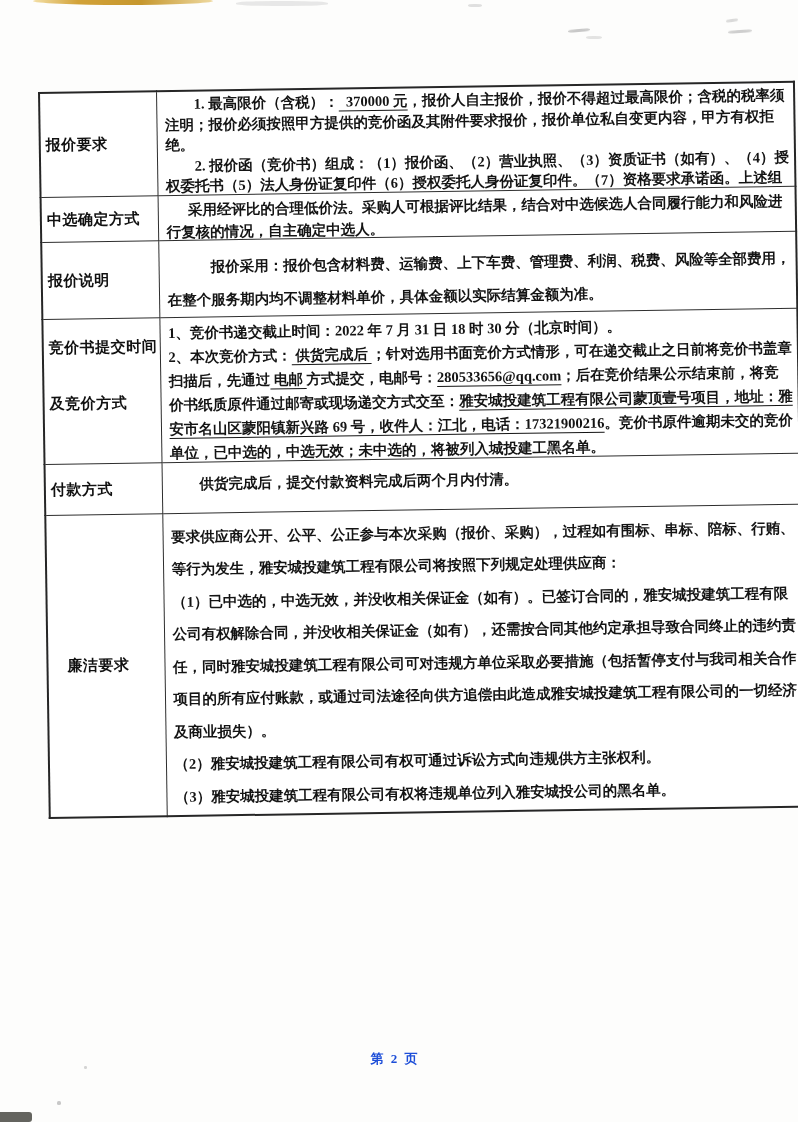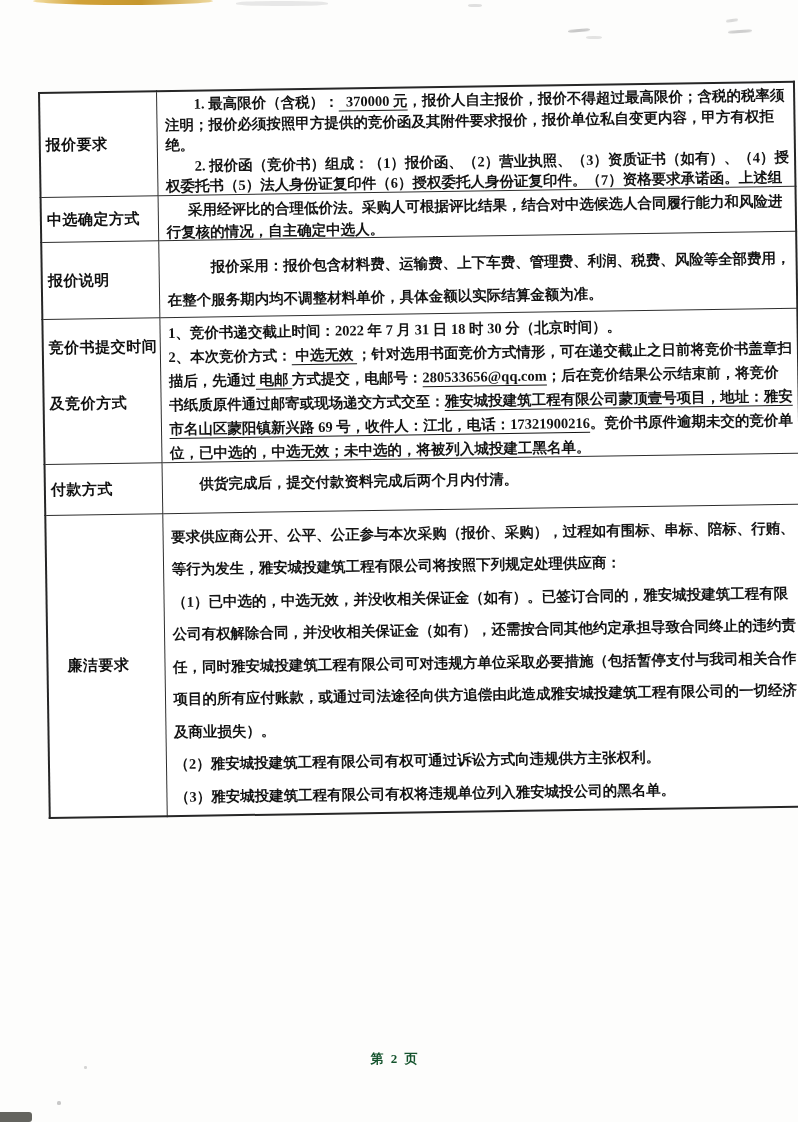--- a/index.html
+++ b/index.html
@@ -47,21 +47,21 @@
   tr.r2 { height:76px;  } .r2 .ci { height:66px;  line-height:33px; padding-top:10px; } .r2 .ci p { text-indent:3em; }
   tr.r3 { height:145px; } .r3 .ci { height:141px; line-height:24px; padding-top:3px; }
   .r3 td.lc { vertical-align:top; padding-top:14px; line-height:28px; }
   tr.r4 { height:50px;  } .r4 .ci { height:40px;  line-height:22px; padding-top:10px; } .r4 .ci p { text-indent:2em; }
   tr.r5 { height:301px; } .r5 .ci { height:294px; line-height:32.5px; padding-top:7px; }
   .r5 td.lc { padding-left:19px; }
 
   
   .footer {
     position:absolute; left:0; top:1050px; width:790px; text-align:center;
-    font-size:13px; font-weight:bold; letter-spacing:2px; color:#14532d;
+    font-size:13px; font-weight:bold; letter-spacing:2px; color:#1d4ed8;
   }
 </style>
 </head>
 <body>
 
 <div class="page">
 
   <div class="gold-strip"></div>
   <div class="smudge sm1"></div>
   <div class="smudge sm2"></div>
@@ -105,21 +105,21 @@
               </div>
             </td>
       </tr>
       <tr class="r3">
         <td class="lc">竞价书提交时间
 
 及竞价方式</td>
         <td class="cc">
               <div class="ci">
                 <p><span>1、竞价书递交截止时间：2022 年 7 月 31 日 18 时 30 分（北京时间）。</span></p>
-                <p><span>2、本次竞价方式：</span><span class="u"> 中选无效 </span><span>；针对选用书面竞价方式情形，可在递交截止之日前将竞价书盖章扫描后，先通过</span><span class="u"> 电邮 </span><span>方式提交，电邮号：</span><span class="u">280533656@qq.com</span><span>；后在竞价结果公示结束前，将竞价书纸质原件通过邮寄或现场递交方式交至：</span><span class="u">雅安城投建筑工程有限公司蒙顶壹号项目，地址：雅安市名山区蒙阳镇新兴路 69 号，收件人：江北，电话：17321900216</span><span>。竞价书原件逾期未交的竞价单位，已中选的，中选无效；未中选的，将被列入城投建工黑名单。</span></p>
+                <p><span>2、本次竞价方式：</span><span class="u"> 供货完成后 </span><span>；针对选用书面竞价方式情形，可在递交截止之日前将竞价书盖章扫描后，先通过</span><span class="u"> 电邮 </span><span>方式提交，电邮号：</span><span class="u">280533656@qq.com</span><span>；后在竞价结果公示结束前，将竞价书纸质原件通过邮寄或现场递交方式交至：</span><span class="u">雅安城投建筑工程有限公司蒙顶壹号项目，地址：雅安市名山区蒙阳镇新兴路 69 号，收件人：江北，电话：17321900216</span><span>。竞价书原件逾期未交的竞价单位，已中选的，中选无效；未中选的，将被列入城投建工黑名单。</span></p>
               </div>
             </td>
       </tr>
       <tr class="r4">
         <td class="lc">付款方式</td>
         <td class="cc">
               <div class="ci">
                 <p><span>供货完成后，提交付款资料完成后两个月内付清。</span></p>
               </div>
             </td>

